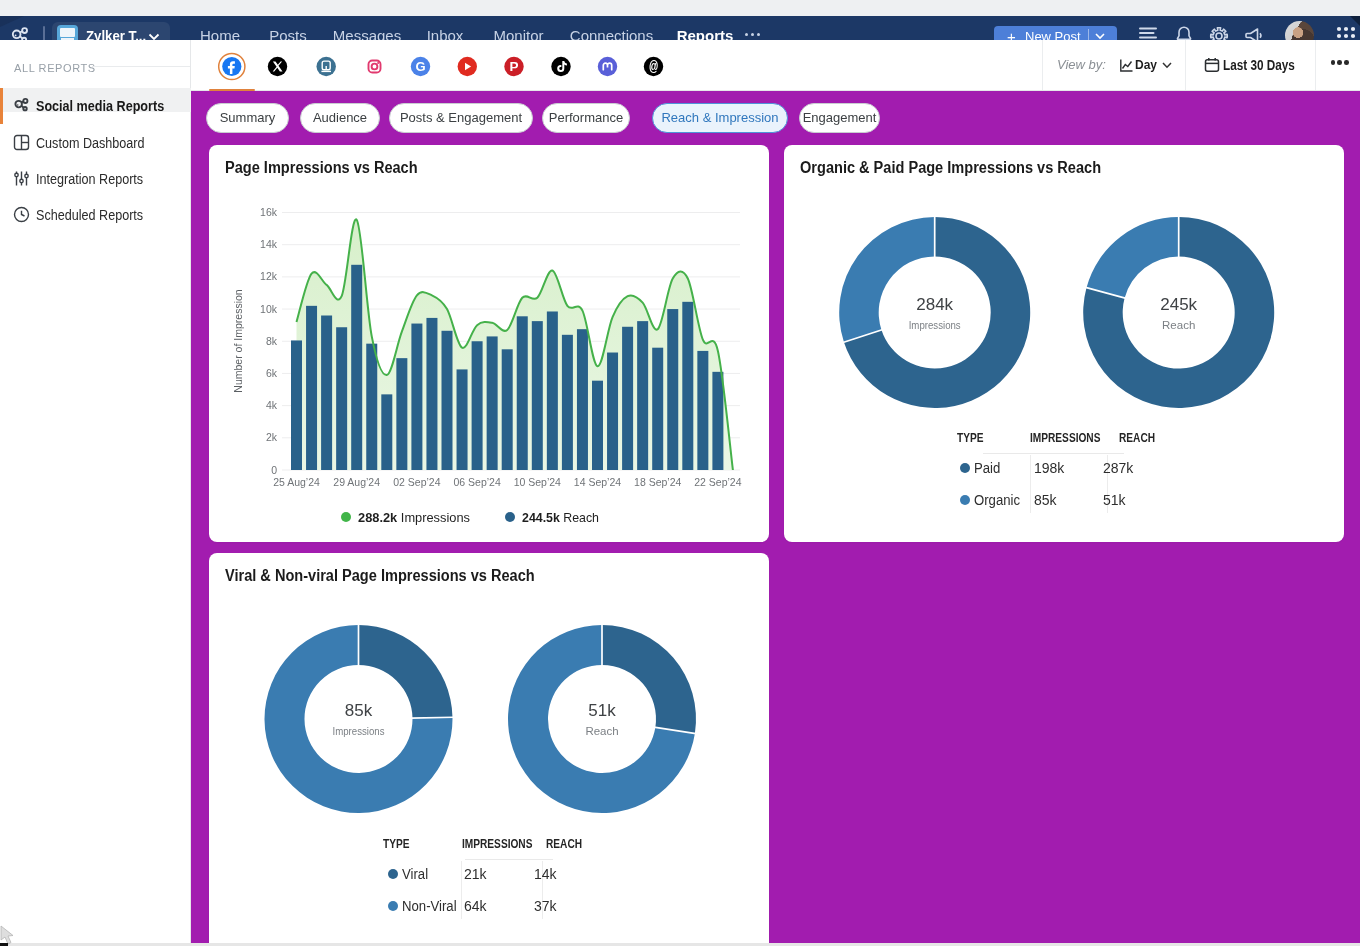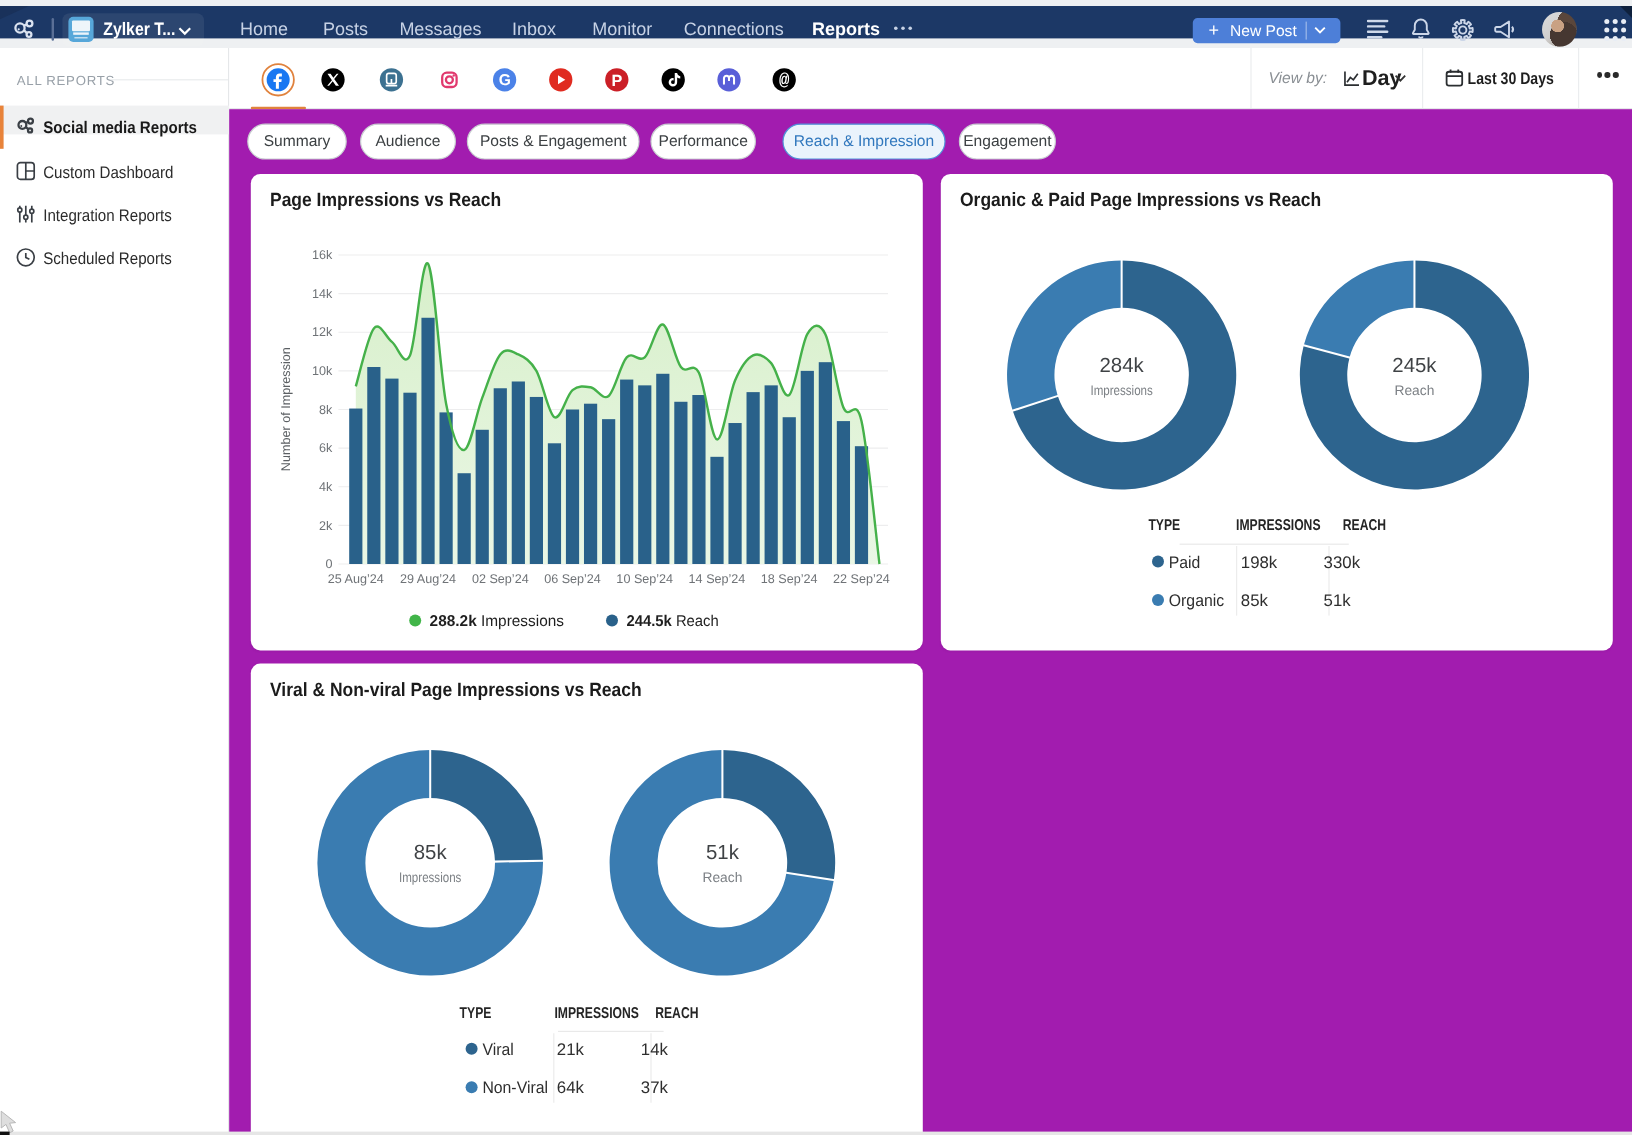--- a/index.html
+++ b/index.html
@@ -1,15 +1,15 @@
 <!DOCTYPE html>
 <html><head><meta charset="utf-8"><style>
 *{margin:0;padding:0;box-sizing:border-box}
 html,body{width:1360px;height:946px;overflow:hidden;font-family:"Liberation Sans",sans-serif;background:#eef0f2;position:relative}
-.topbar{position:absolute;left:0;top:5px;width:1360px;height:27px;background:#1c3866}
+.topbar{position:absolute;left:0;top:16px;width:1360px;height:27px;background:#1c3866}
 .navit{position:absolute;top:0;height:40px;line-height:40px;transform:translateX(-50%);font-size:15px;color:#c7d2e5}
 .navit.active{color:#fff;font-weight:bold}
 .navul{position:absolute;left:688px;top:37px;width:57px;height:3px;background:#fff;border-radius:2px}
 .brandbg{position:absolute;left:52px;top:6px;width:118px;height:28px;background:rgba(255,255,255,.07);border-radius:6px}
 .sep{position:absolute;left:43px;top:10px;width:1.5px;height:19px;background:#5a6f96;border-radius:1px}
 .brandlogo{position:absolute;left:57px;top:9px;width:21px;height:21px;border-radius:4px;background:#57a7d9;overflow:hidden}
 .brandname{position:absolute;left:86px;top:0;height:40px;line-height:40px;color:#fff;font-weight:bold;font-size:15px;transform:scaleX(.88);transform-origin:left}
 .newpost{position:absolute;left:994px;top:9.5px;width:123px;height:21px;background:#4d7fd8;border-radius:4px;color:#fff;font-size:13px}
 .np-div{position:absolute;left:94px;top:3px;width:1px;height:15px;background:rgba(255,255,255,.45)}
 .avatar{position:absolute;left:1284.7px;top:4.5px;width:29px;height:29px;border-radius:50%;background:
@@ -235,21 +235,21 @@
         </g>
       </g>
     </svg>
   <div class="fb-underline"></div>
   <div class="vdiv" style="left:851px"></div>
   <div class="viewby" style="left:866px;color:#8a8f94;font-style:italic">View by:</div>
   <span style="position:absolute;left:928px;top:18px"><svg width="15" height="15" viewBox="0 0 15 15" fill="none" stroke="#2b2e31" stroke-width="1.4">
         <path d="M1.8 1.5 V13 H13.5"></path>
         <path d="M3.5 10.5 L6.3 6.5 8.8 8.5 12.5 3.5"></path>
       </svg></span>
-  <div class="viewby" style="left:944px;color:#1e1e1e;font-size:18px;font-weight:600">Day</div>
+  <div class="viewby" style="left:944px;color:#1e1e1e;font-size:12px;font-weight:600">Day</div>
   <svg width="10" height="7" viewBox="0 0 10 7" style="position:absolute;left:971px;top:22px">
       <path d="M1 1 L5 5.2 L9 1" fill="none" stroke="#333" stroke-width="1.5"></path>
     </svg>
   <div class="vdiv" style="left:994px"></div>
   <span style="position:absolute;left:1013px;top:17px"><svg width="16" height="16" viewBox="0 0 16 16" fill="none" stroke="#2b2e31" stroke-width="1.5">
         <rect x="1.5" y="2.8" width="13" height="11.5" rx="2"></rect>
         <line x1="1.5" y1="6.4" x2="14.5" y2="6.4"></line>
         <line x1="4.8" y1="1" x2="4.8" y2="3.6"></line>
         <line x1="11.2" y1="1" x2="11.2" y2="3.6"></line>
       </svg></span>
@@ -363,21 +363,21 @@
     <div style="position:absolute;left:0;top:285px;width:560px;height:100px">
         <div class="th" style="left:173px;top:0px">TYPE</div>
         <div class="th" style="left:246px;top:0px">IMPRESSIONS</div>
         <div class="th" style="left:335px;top:0px">REACH</div>
         <div style="position:absolute;left:199px;top:23px;width:141px;height:1px;background:#e9e9e9"></div>
         <div style="position:absolute;left:246px;top:25px;width:1px;height:58px;background:#ececec"></div>
         <div style="position:absolute;left:323px;top:25px;width:1px;height:58px;background:#ececec"></div>
         <div style="position:absolute;left:176px;top:33px;width:10px;height:10px;border-radius:50%;background:#2d648e"></div>
         <div class="td tdl" style="left:190px;top:30px">Paid</div>
         <div class="td tc" style="left:250px;top:30px;width:70px">198k</div>
-        <div class="td tc" style="left:319px;top:30px;width:70px">330k</div>
+        <div class="td tc" style="left:319px;top:30px;width:70px">287k</div>
         <div style="position:absolute;left:176px;top:65px;width:10px;height:10px;border-radius:50%;background:#3a7cb1"></div>
         <div class="td tdl" style="left:190px;top:62px">Organic</div>
         <div class="td tc" style="left:250px;top:62px;width:70px">85k</div>
         <div class="td tc" style="left:319px;top:62px;width:70px">51k</div>
       </div>
   </div>
   <div class="card" style="left:18px;top:462px;width:560px;height:400px">
     <h3>Viral &amp; Non-viral Page Impressions vs Reach</h3>
     <div style="position:absolute;left:0;top:0"><svg width="560" height="393" viewBox="0 0 560 393" font-family="Liberation Sans, sans-serif">
 <path d="M 149.50 72.00 A 94 94 0 0 1 243.48 164.26 L 203.49 165.00 A 54 54 0 0 0 149.50 112.00 Z" fill="#2d648e"></path>

